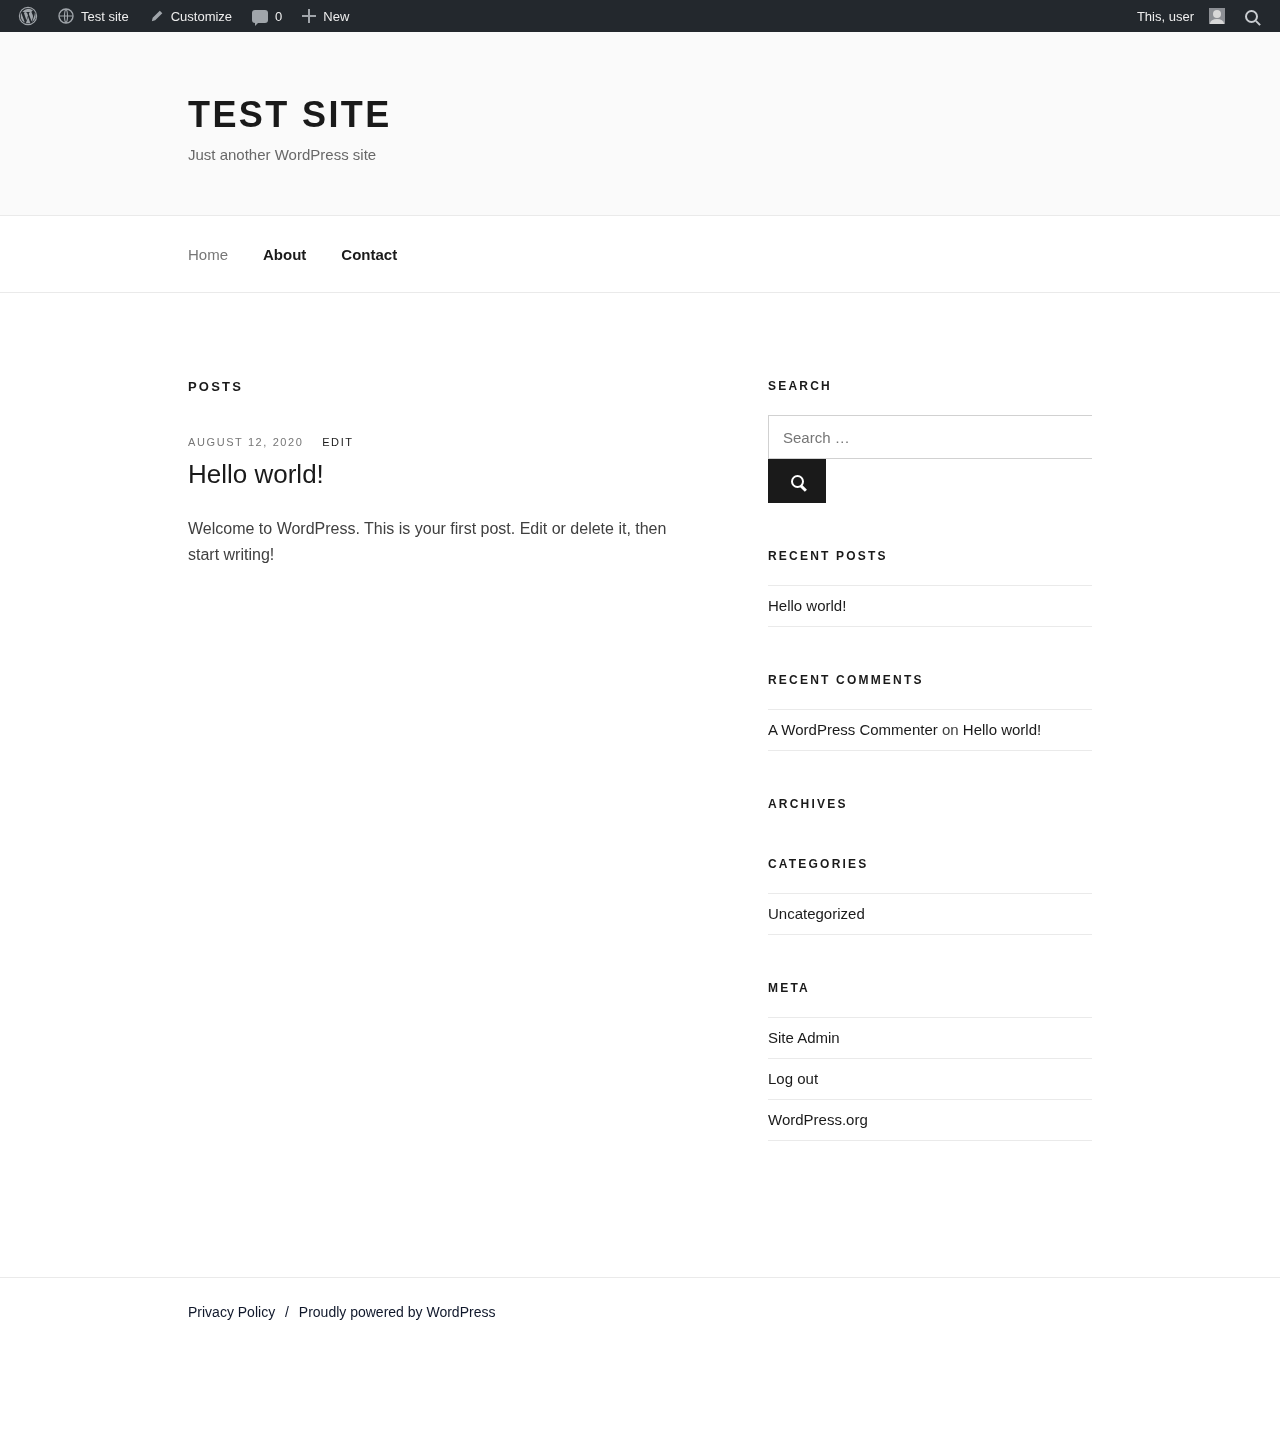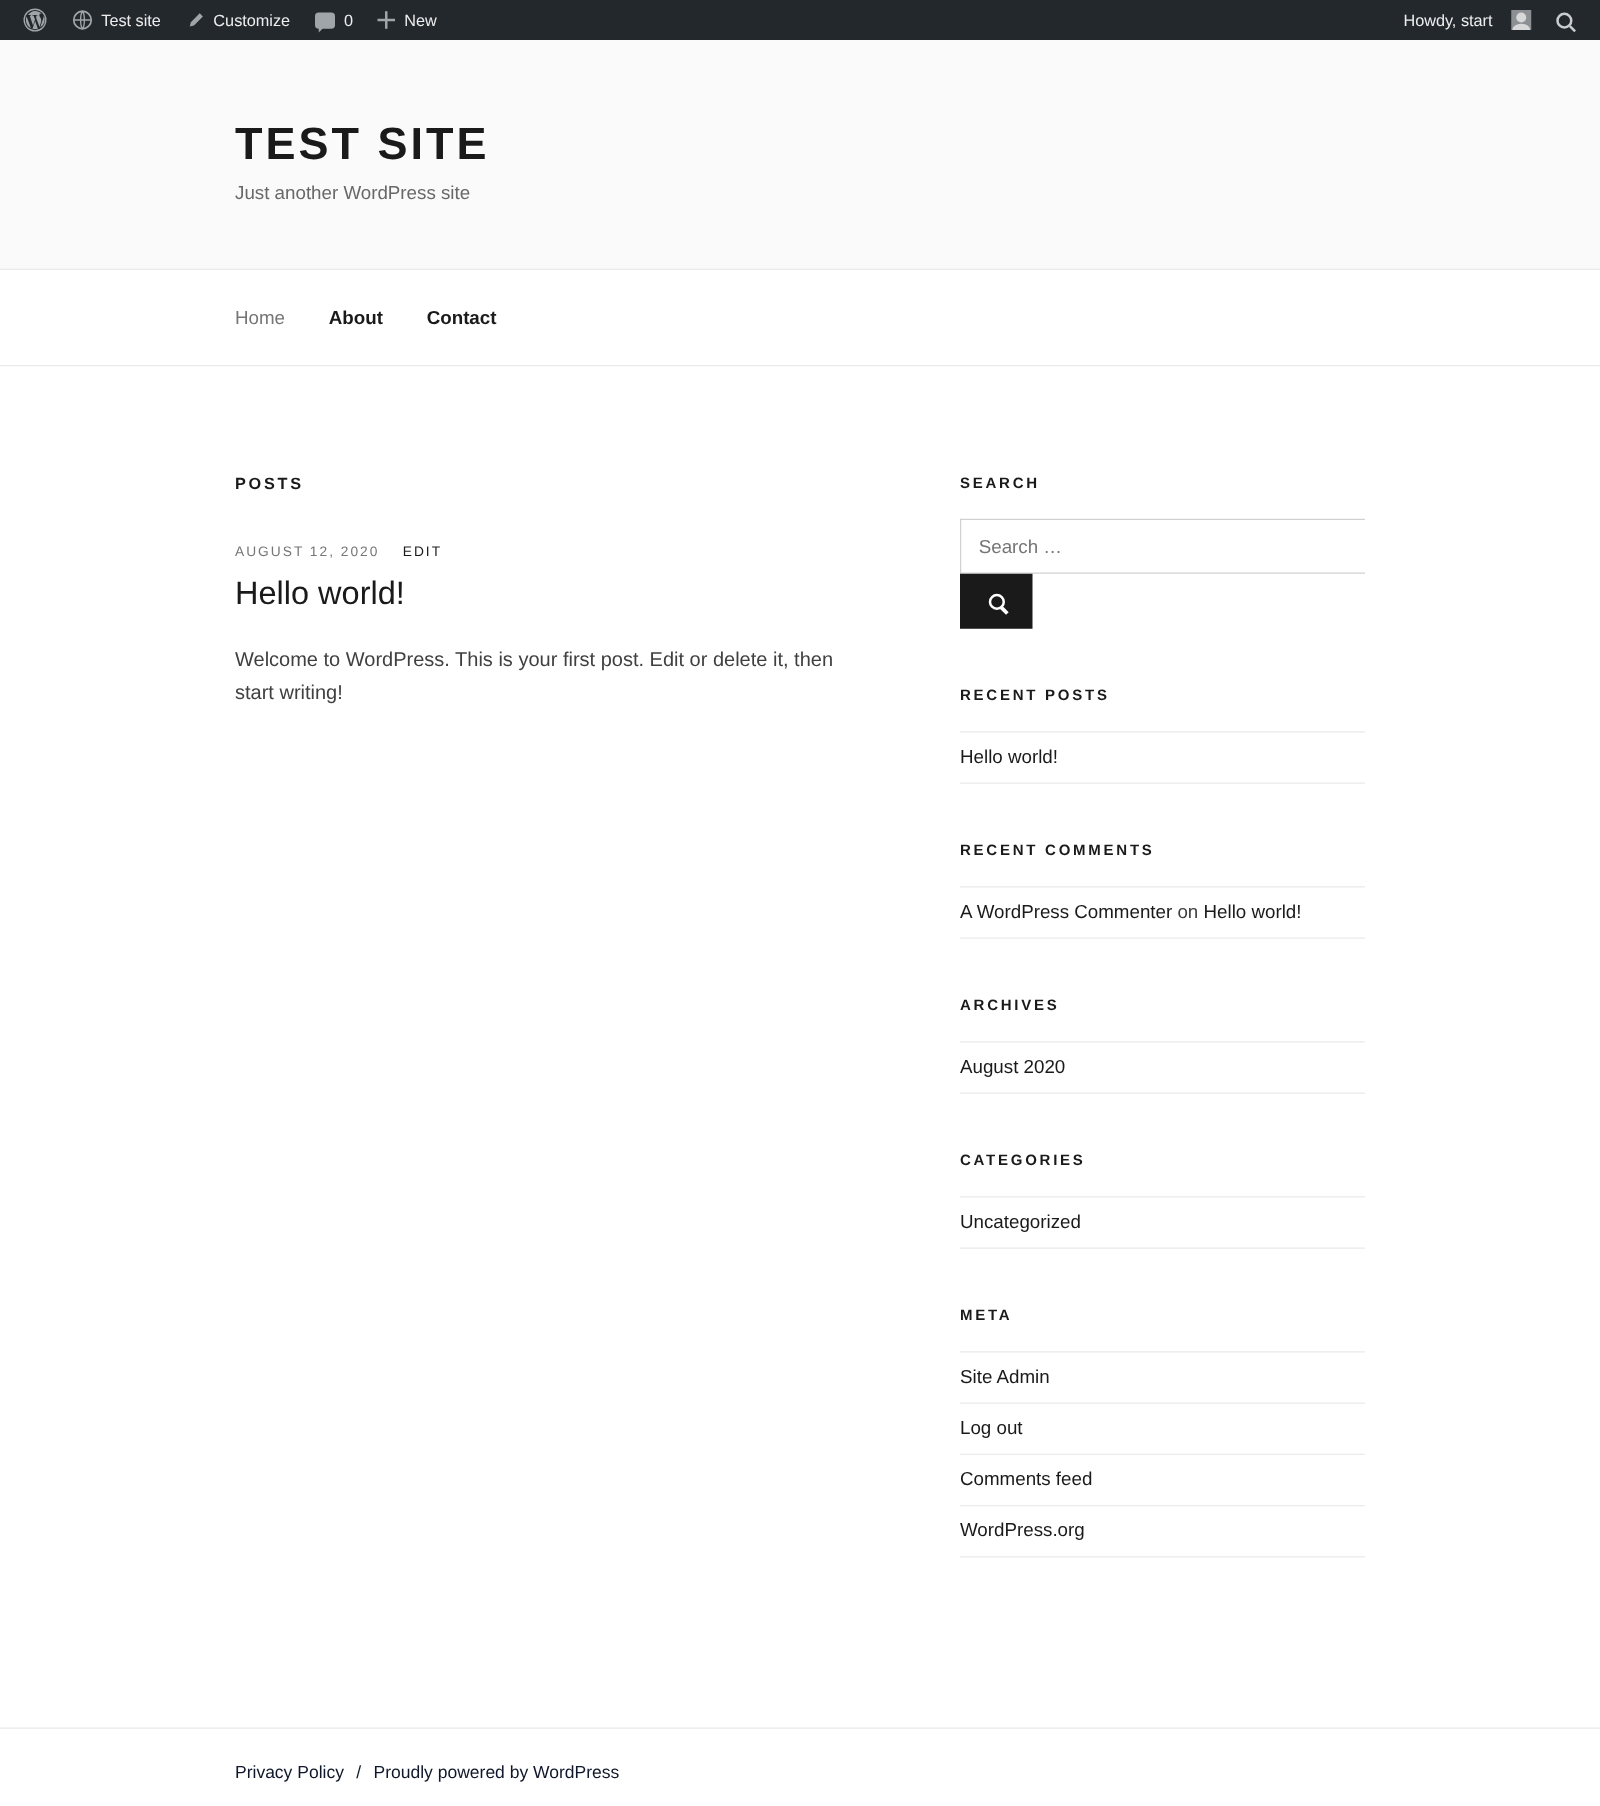--- a/index.html
+++ b/index.html
@@ -304,21 +304,21 @@
     <span>0</span>
   </div>
   <div class="ab-item">
     <span class="ab-icon">
         <span class="plus-glyph"></span>
       </span>
     <span>New</span>
   </div>
   <div class="ab-spacer"></div>
   <div class="ab-item">
-    <span>Howdy, start</span>
+    <span>This, user</span>
     <span class="avatar-box"></span>
   </div>
   <div class="ab-item ab-search">
     <span class="search-glyph"></span>
   </div>
 </div>
 
 <header class="site-header">
   <div class="wrap">
     <h1 class="site-title">TEST SITE</h1>
@@ -372,38 +372,34 @@
 
     <section class="widget">
       <h2 class="widget-title">RECENT COMMENTS</h2>
       <ul>
         <li><span>A WordPress Commenter</span><span class="sep"> on </span><span>Hello world!</span></li>
       </ul>
     </section>
 
     <section class="widget">
       <h2 class="widget-title">ARCHIVES</h2>
-      <ul>
-        <li><span>August 2020</span></li>
-      </ul>
     </section>
 
     <section class="widget">
       <h2 class="widget-title">CATEGORIES</h2>
       <ul>
         <li><span>Uncategorized</span></li>
       </ul>
     </section>
 
     <section class="widget">
       <h2 class="widget-title">META</h2>
       <ul>
         <li><span>Site Admin</span></li>
         <li><span>Log out</span></li>
-        <li><span>Comments feed</span></li>
         <li><span>WordPress.org</span></li>
       </ul>
     </section>
 
   </aside>
 </div>
 
 <footer class="site-footer">
   <div class="footer-inner">
     <span>Privacy Policy</span>

